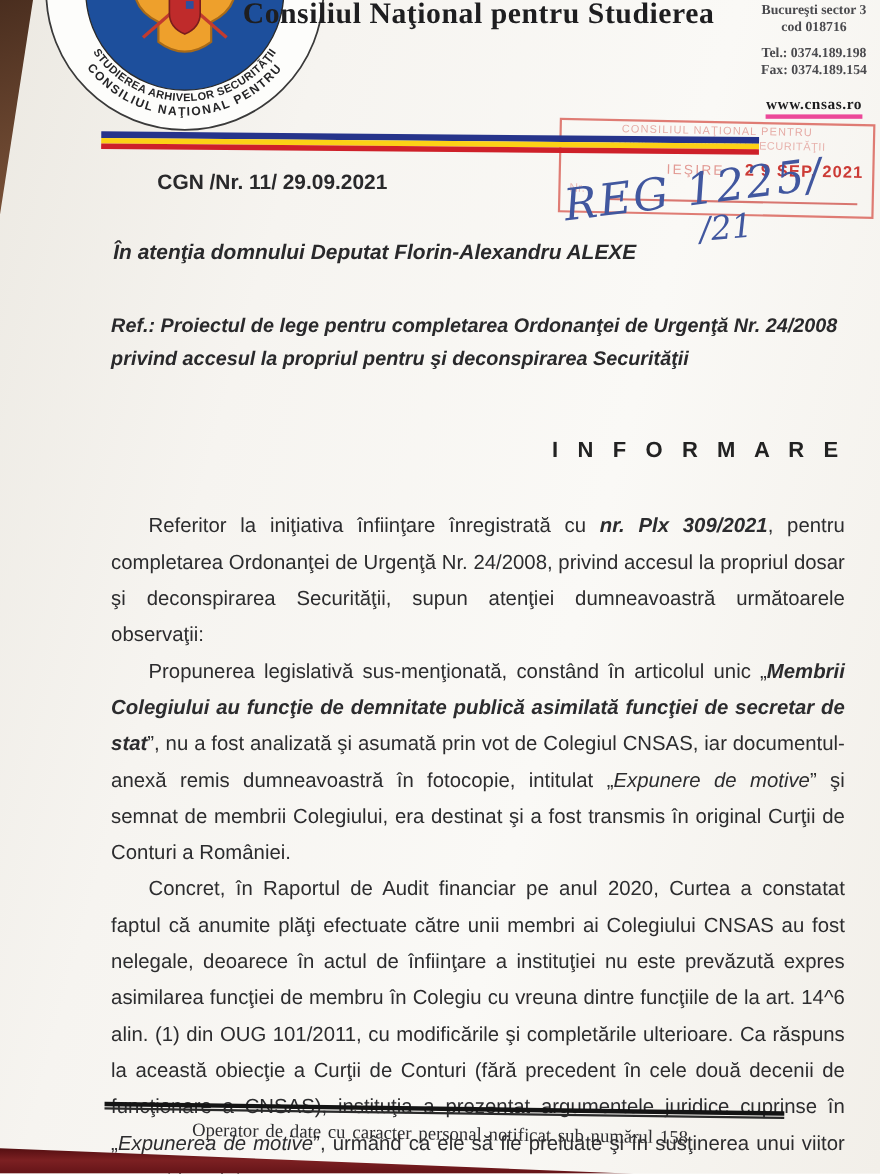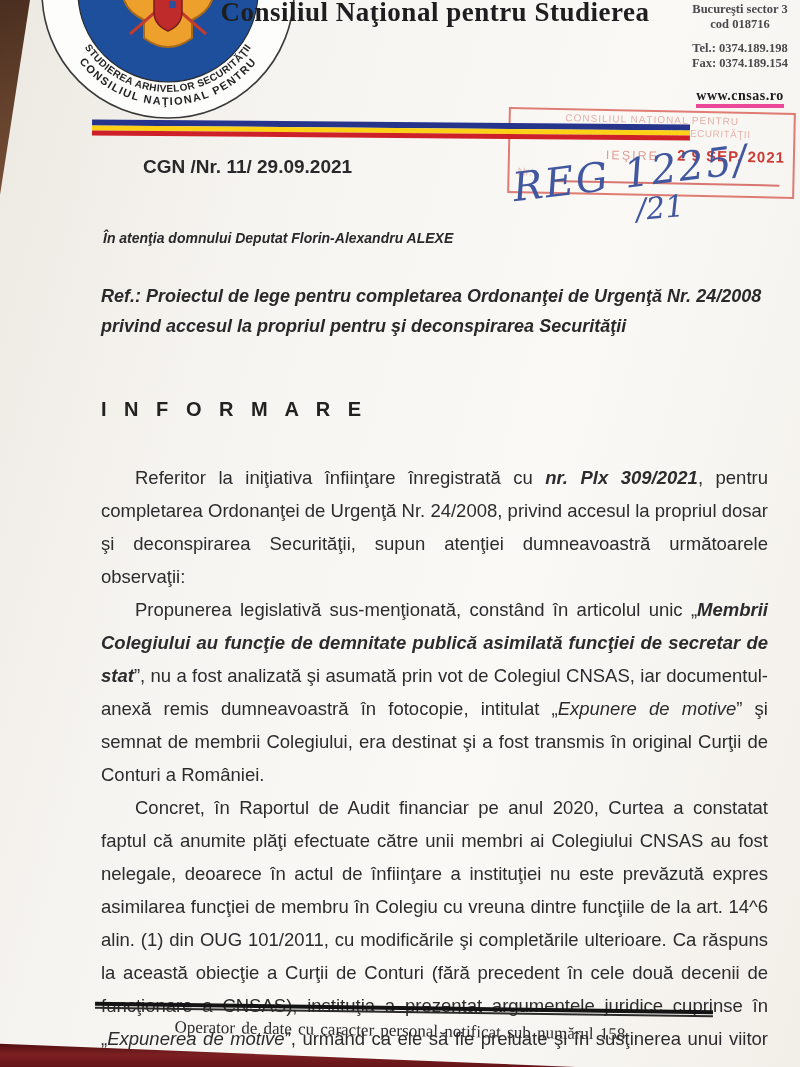--- a/index.html
+++ b/index.html
@@ -57,27 +57,27 @@
     border-bottom:2px solid rgba(202,62,56,.7);}
 
   
   .handwriting{left:512px;top:150px;font-family:"DejaVu Serif",serif;font-style:italic;
     font-size:40px;color:#41579f;transform:rotate(-7deg);letter-spacing:2px;z-index:6;white-space:nowrap;}
   .handwriting-year{left:636px;top:190px;font-family:"DejaVu Serif",serif;font-style:italic;
     font-size:30px;color:#41579f;transform:rotate(-5deg);z-index:6;}
 
   
   .cgn{left:103px;top:156px;font-size:19px;font-weight:bold;color:#29292b;z-index:4;margin-left:40px;}
-  .attention{left:103px;top:230px;font-size:14px;font-weight:bold;font-style:italic;color:#29292b;z-index:4;}
+  .attention{left:103px;top:219px;font-size:19px;font-weight:bold;font-style:italic;color:#29292b;z-index:4;}
   .subject{left:101px;top:281px;width:680px;font-size:18px;font-weight:bold;font-style:italic;
     color:#29292b;line-height:30px;z-index:4;}
 
   
   .content{left:101px;top:398px;width:667px;color:#2c2c2e;z-index:4;}
-  .informare{text-align:left;font-size:20px;font-weight:bold;letter-spacing:6px;
+  .informare{text-align:right;font-size:20px;font-weight:bold;letter-spacing:6px;
     margin:0 0 40px 0;color:#222;}
   .content p{margin:0;font-size:18.5px;line-height:33px;text-align:justify;
     text-indent:34px;}
   .content .b{font-weight:bold;font-style:italic;}
   .content .i{font-style:italic;}
 
   
   .footer-line{left:95px;top:1006px;width:618px;transform:rotate(.8deg);z-index:4;}
   .footer-line .l1{height:3.5px;background:#141414;}
   .footer-line .l2{height:2px;background:#2a2a2a;margin-top:1.5px;}

